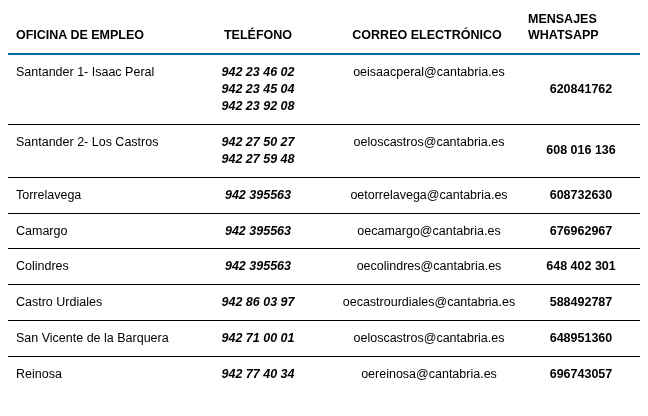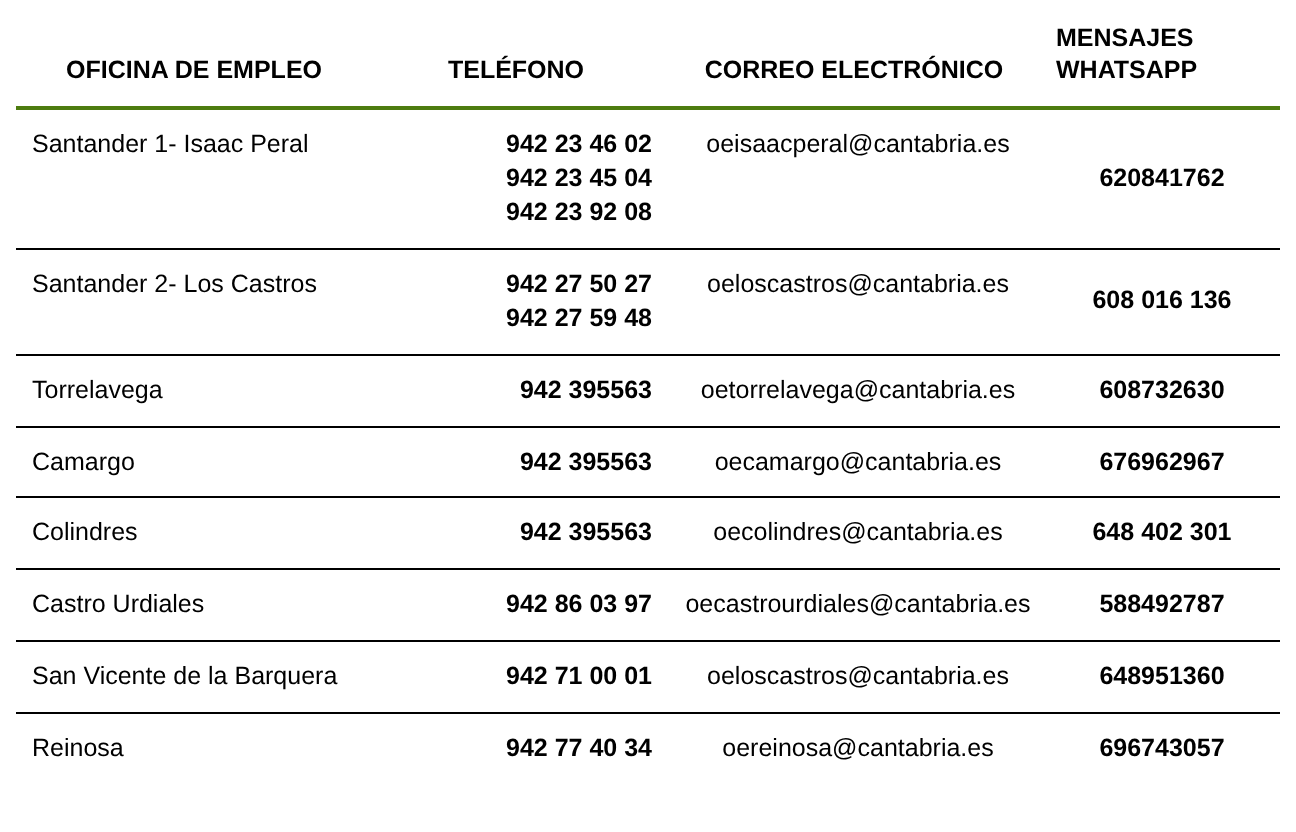--- a/index.html
+++ b/index.html
@@ -32,48 +32,49 @@
   table.contact-table col.c-wa     { width: 118px; }
 
   thead th {
     font-size: 12.5px;
     font-weight: bold;
     padding: 6px 6px 10px 6px;
     vertical-align: bottom;
     border: none;
     line-height: 1.25;
   }
-  thead th.h-office { text-align: center; padding-left: 8px; }
+  thead th.h-office { text-align: left; padding-left: 8px; }
   thead th.h-phone  { }
   thead th.h-email  { text-align: center; }
   thead th.h-wa     { text-align: left; }
 
   thead tr.head-row {
     border-bottom: 2px solid #000000;
   }
 
   tbody td {
     border-top: 1px solid #000000;
     padding: 9px 6px 9px 6px;
     vertical-align: top;
     font-size: 12.5px;
     line-height: 1.35;
   }
   tbody tr:first-child td {
-    border-top: 2px solid #4d7c0f;
+    border-top: 2px solid #0369a1;
   }
   tbody td.office {
     text-align: left;
     padding-left: 8px;
     font-weight: normal;
   }
   tbody td.phone {
-    text-align: right;
+    text-align: center;
     font-weight: bold;
     white-space: pre-line;
+    font-style: italic;
   }
   tbody td.email {
     text-align: center;
     padding-left: 10px;
     font-weight: normal;
     word-break: break-word;
   }
   tbody td.whatsapp {
     text-align: center;
     font-weight: bold;

